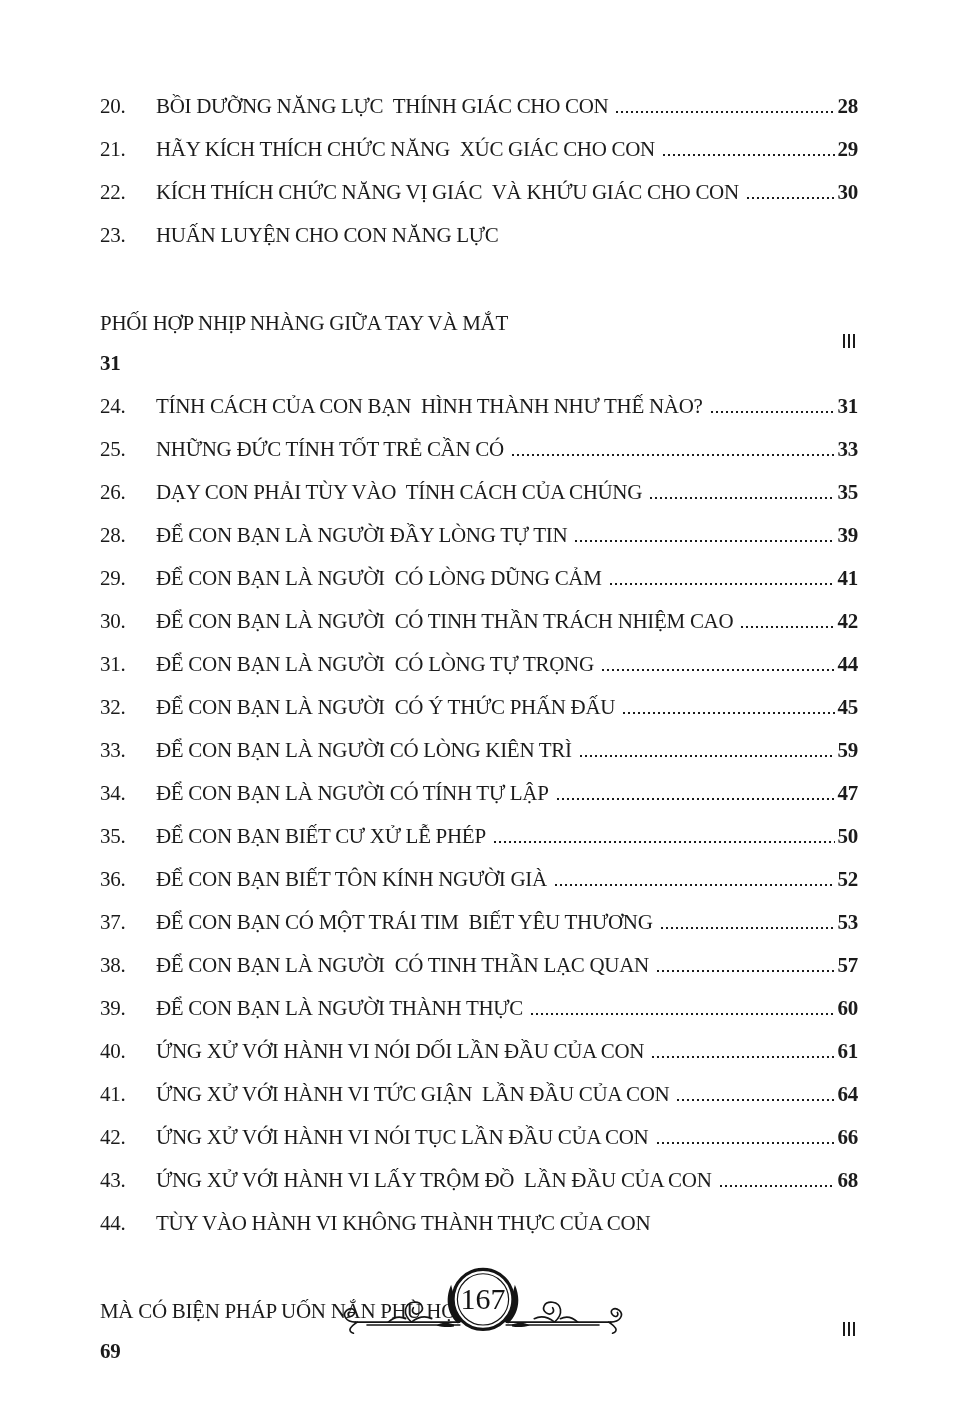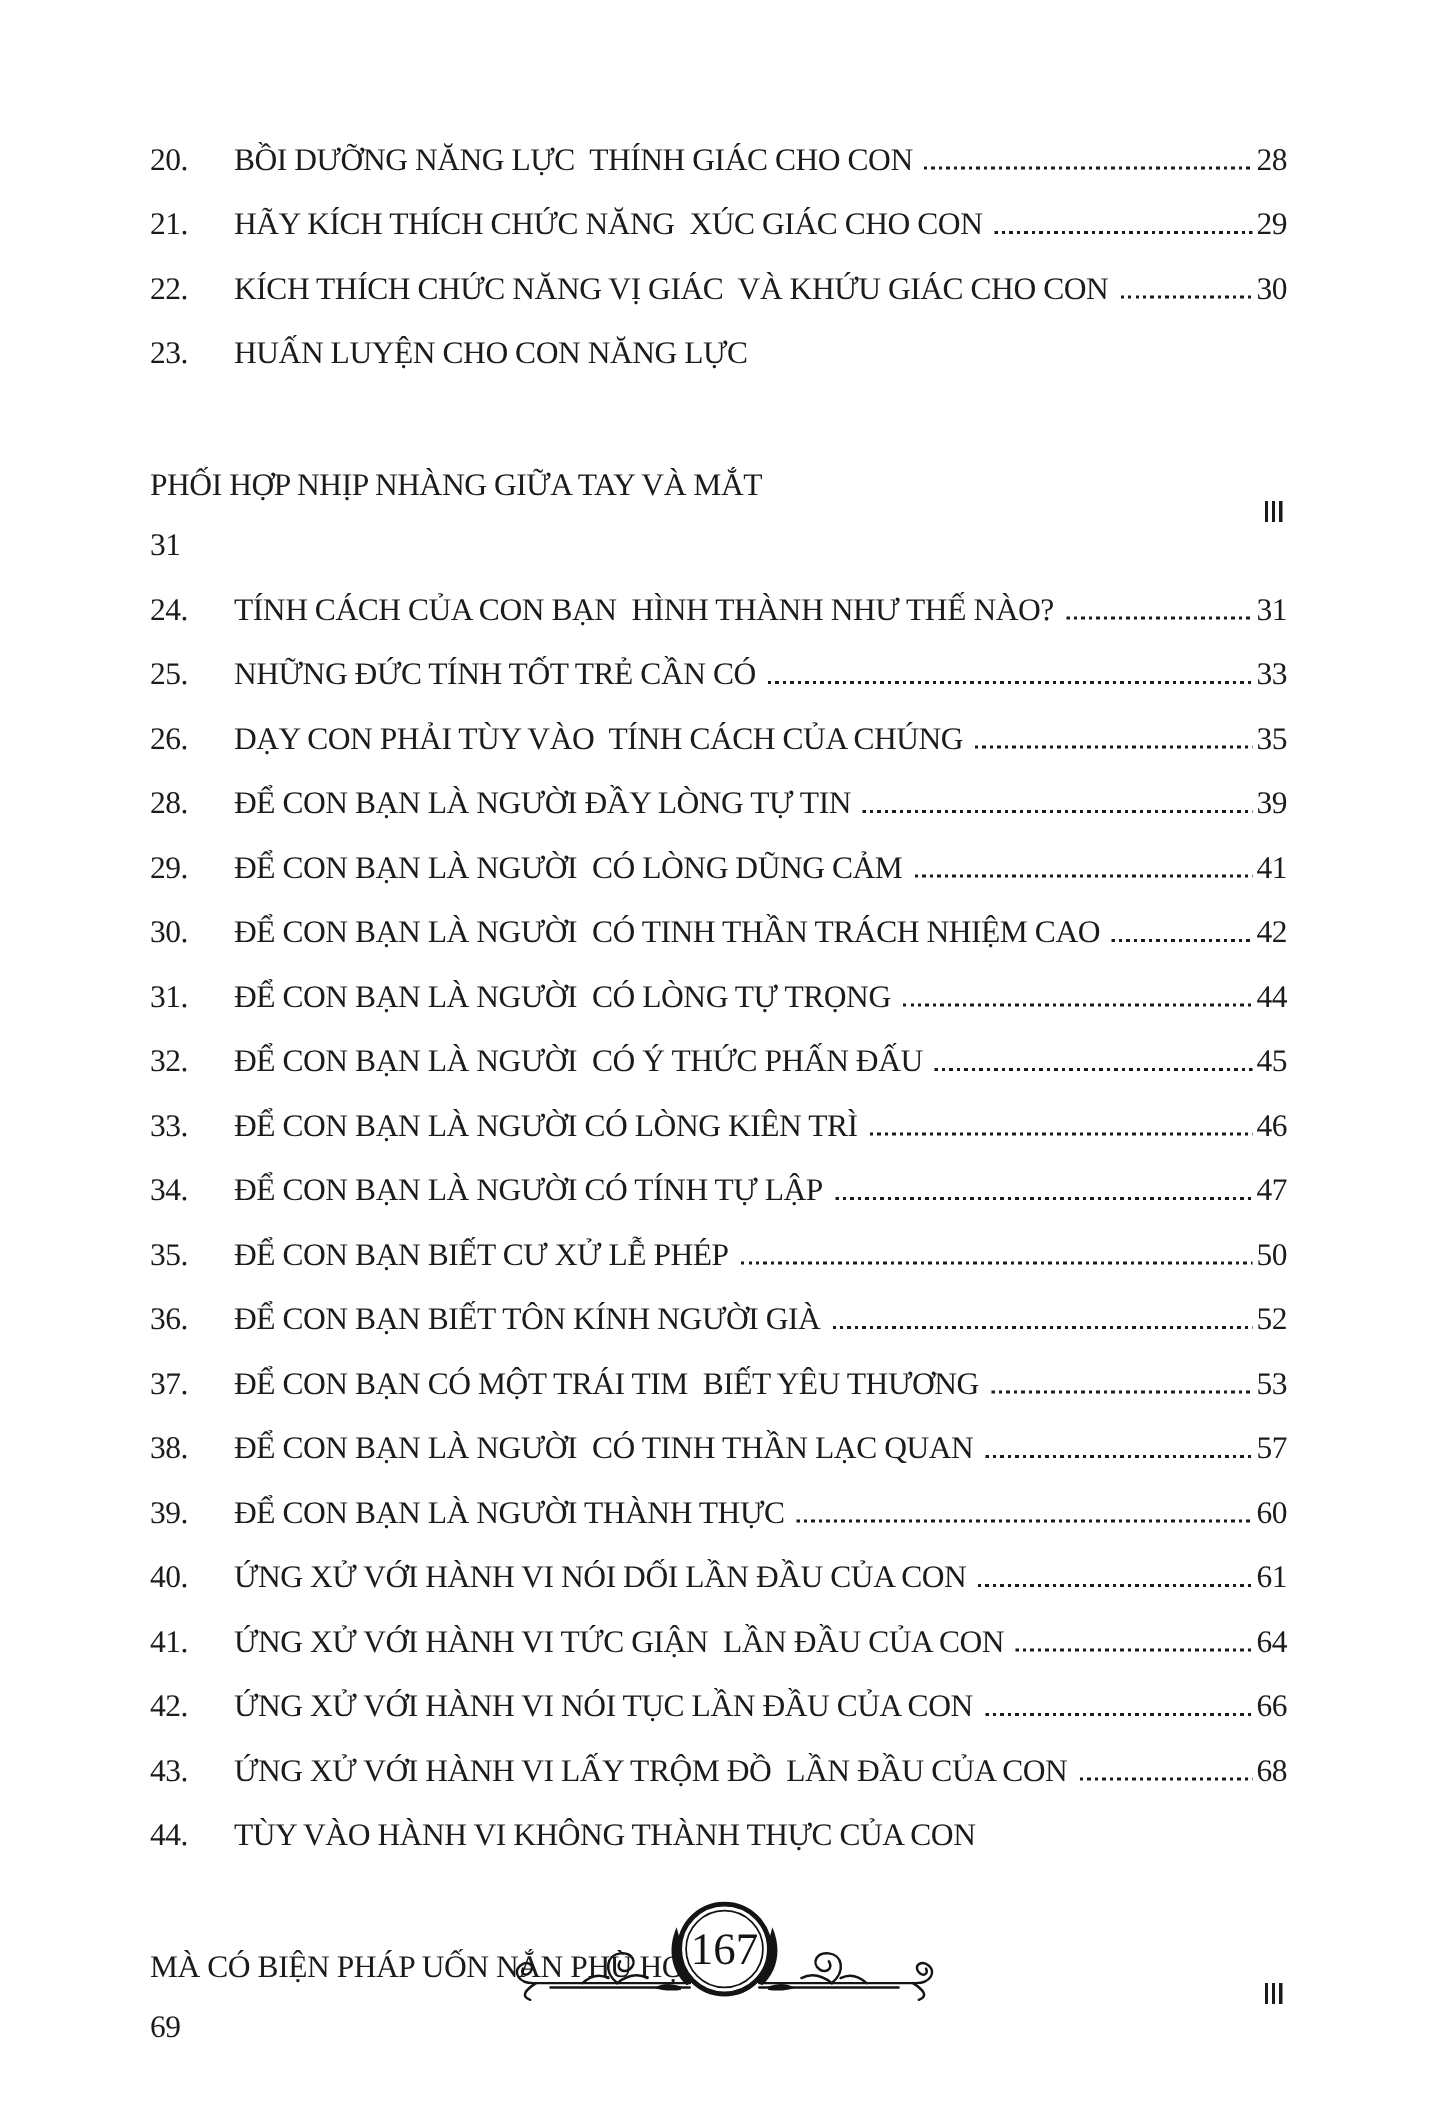--- a/index.html
+++ b/index.html
@@ -34,21 +34,21 @@
   .num { flex: 0 0 56px; }
   .title { white-space: pre; }
   .leader {
     flex: 1 1 14px;
     min-width: 12px;
     align-self: flex-end;
     height: 2.4px;
     margin: 0 3px 4px 8px;
     background-image: repeating-linear-gradient(to right, #1b1b1b 0 2.2px, transparent 2.2px 5px);
   }
-  .pagenum { flex: 0 0 auto; }
+  .pagenum { flex: 0 0 auto; font-weight: bold; }
   .footer {
     position: absolute;
     top: 1262px; left: 0; right: 0;
     display: flex;
     justify-content: center;
   }
 </style>
 </head>
 <body>
 
@@ -153,21 +153,21 @@
           <span class="title">ĐỂ CON BẠN LÀ NGƯỜI  CÓ Ý THỨC PHẤN ĐẤU</span>
           <span class="leader"></span>
           <span class="pagenum">45</span>
         </div>
       </div>
       <div class="entry">
         <div class="line">
           <span class="num">33.</span>
           <span class="title">ĐỂ CON BẠN LÀ NGƯỜI CÓ LÒNG KIÊN TRÌ</span>
           <span class="leader"></span>
-          <span class="pagenum">46</span>
+          <span class="pagenum">59</span>
         </div>
       </div>
       <div class="entry">
         <div class="line">
           <span class="num">34.</span>
           <span class="title">ĐỂ CON BẠN LÀ NGƯỜI CÓ TÍNH TỰ LẬP</span>
           <span class="leader"></span>
           <span class="pagenum">47</span>
         </div>
       </div>

